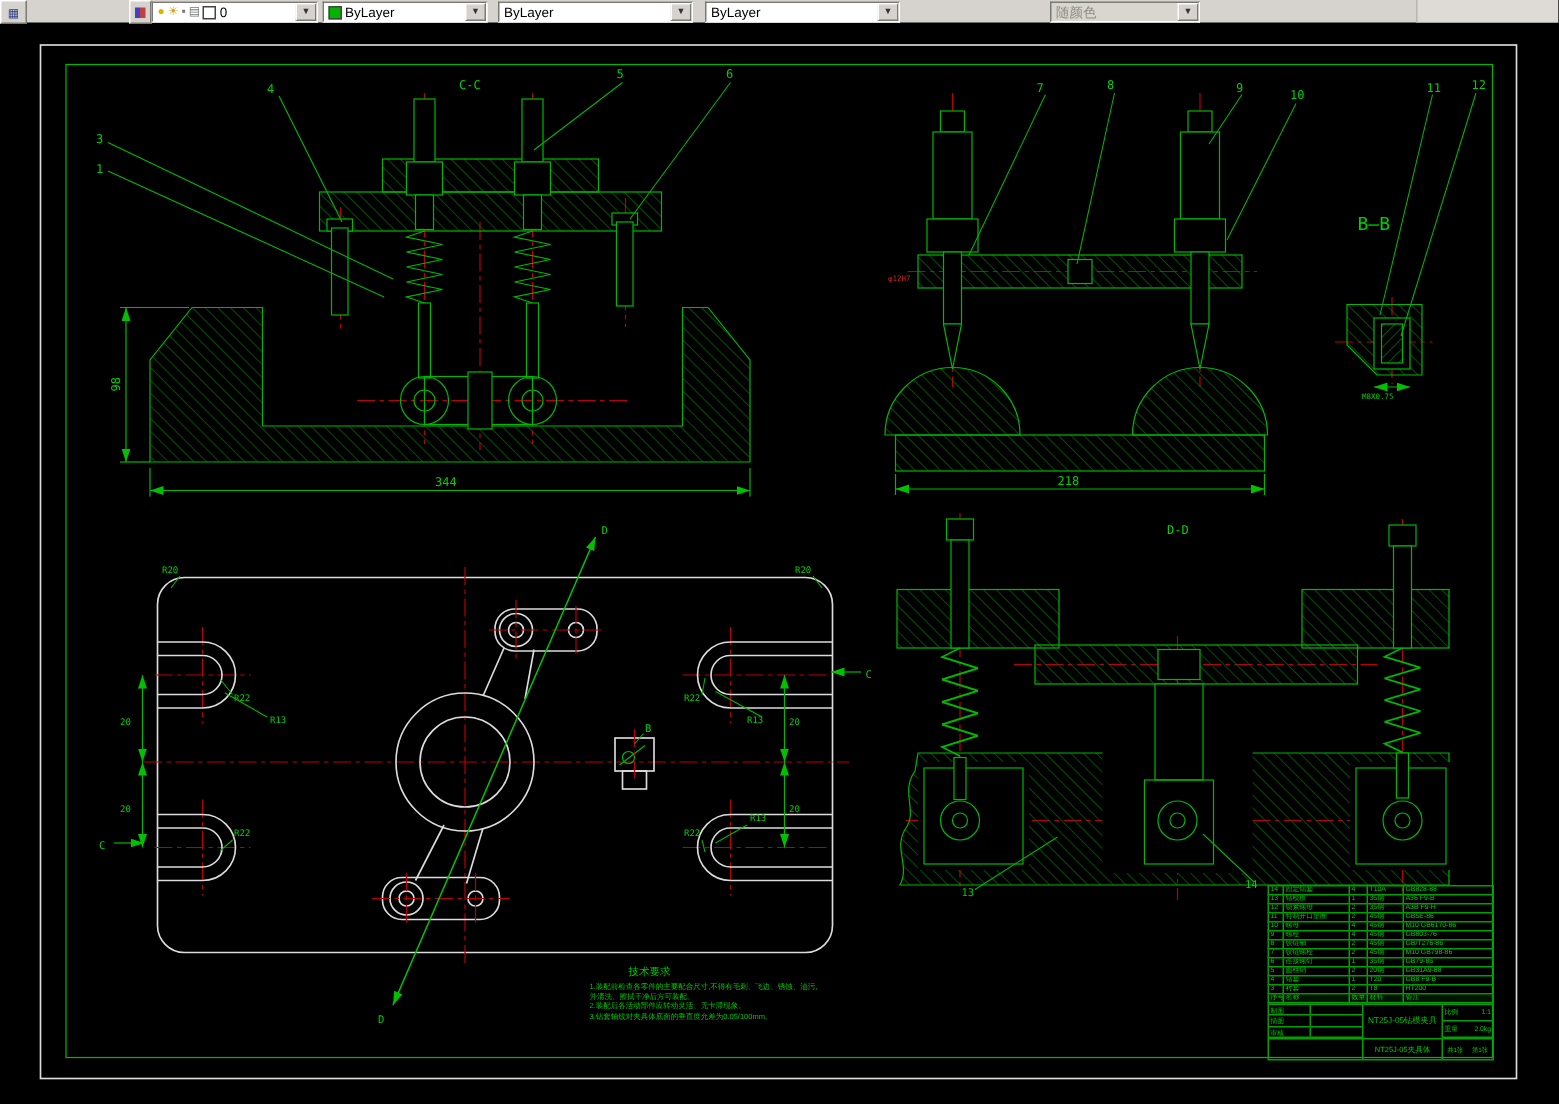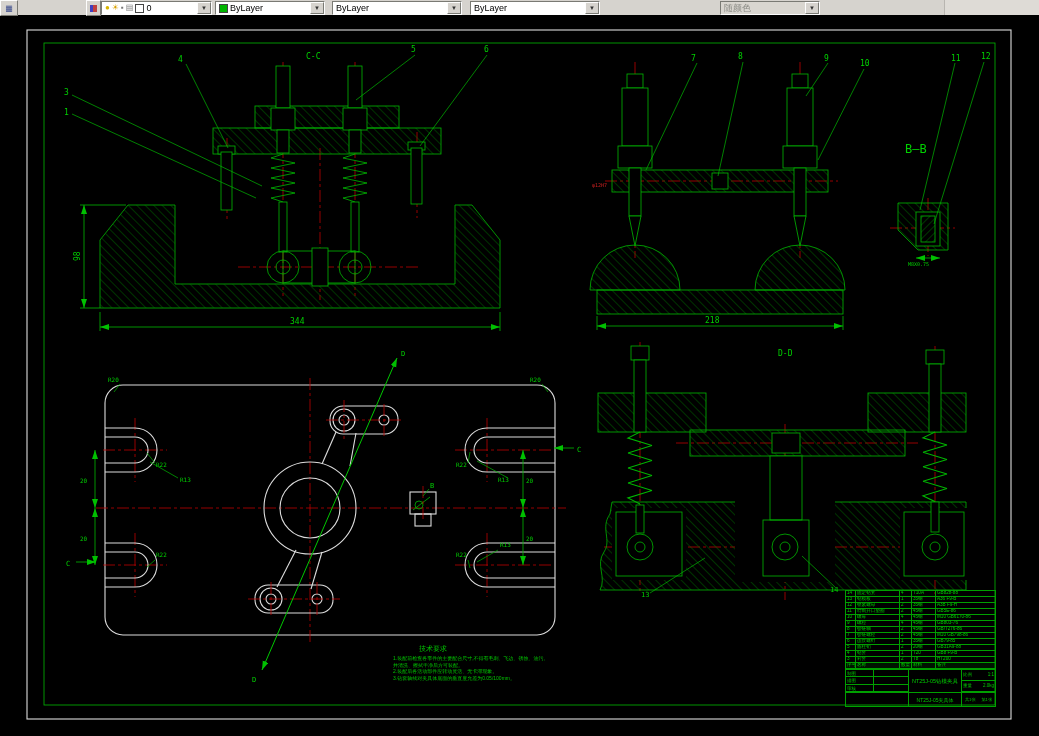--- a/index.html
+++ b/index.html
@@ -8,21 +8,21 @@
   
   .toolbar{position:absolute;left:0;top:0;width:1039px;height:15px;background:#d6d3ce;z-index:5;}
   .tb-btn{position:absolute;top:0;height:14px;border:1px solid;border-color:#fdfdfd #7a7a74 #7a7a74 #fdfdfd;
           background:#d6d3ce;display:flex;align-items:center;justify-content:center;font-size:8px;color:#334488;}
   .combo{position:absolute;top:1px;height:12px;background:#fff;border:1px solid;
          border-color:#7a7a74 #fdfdfd #fdfdfd #7a7a74;display:flex;align-items:center;
          font-size:9px;color:#000;padding-left:3px;gap:2px;overflow:hidden;}
   .combo .dd{margin-left:auto;width:12px;height:10px;background:#d6d3ce;border:1px solid;
              border-color:#fdfdfd #7a7a74 #7a7a74 #fdfdfd;font-size:6px;line-height:10px;
              text-align:center;color:#333;flex:0 0 auto;}
-  .combo.disabled{color:#8b8b85;background:#d9d6d0;margin-left:20px;}
+  .combo.disabled{color:#8b8b85;background:#d9d6d0;}
   .swatch{width:7px;height:7px;background:#00b400;border:1px solid #444;flex:0 0 auto;}
   .lyr-ico{font-size:8px;line-height:10px;flex:0 0 auto;}
   .tb-zone{position:absolute;left:944px;top:0;width:95px;height:15px;background:#dedbd6;border-left:1px solid #b8b5b0;}
   
   .canvas{position:absolute;left:0;top:15px;width:1039px;height:721px;background:#000;}
   svg text{font-family:"DejaVu Sans Mono",monospace;}
   .gline{stroke:#00b800;stroke-width:0.8;}
   .wline{stroke:#dcdcdc;stroke-width:1.1;}
   .cl{stroke:#bb0000;stroke-width:0.8;stroke-dasharray:12 3 3 3;fill:none;}
   .ldr{stroke:#00b800;stroke-width:0.7;}

